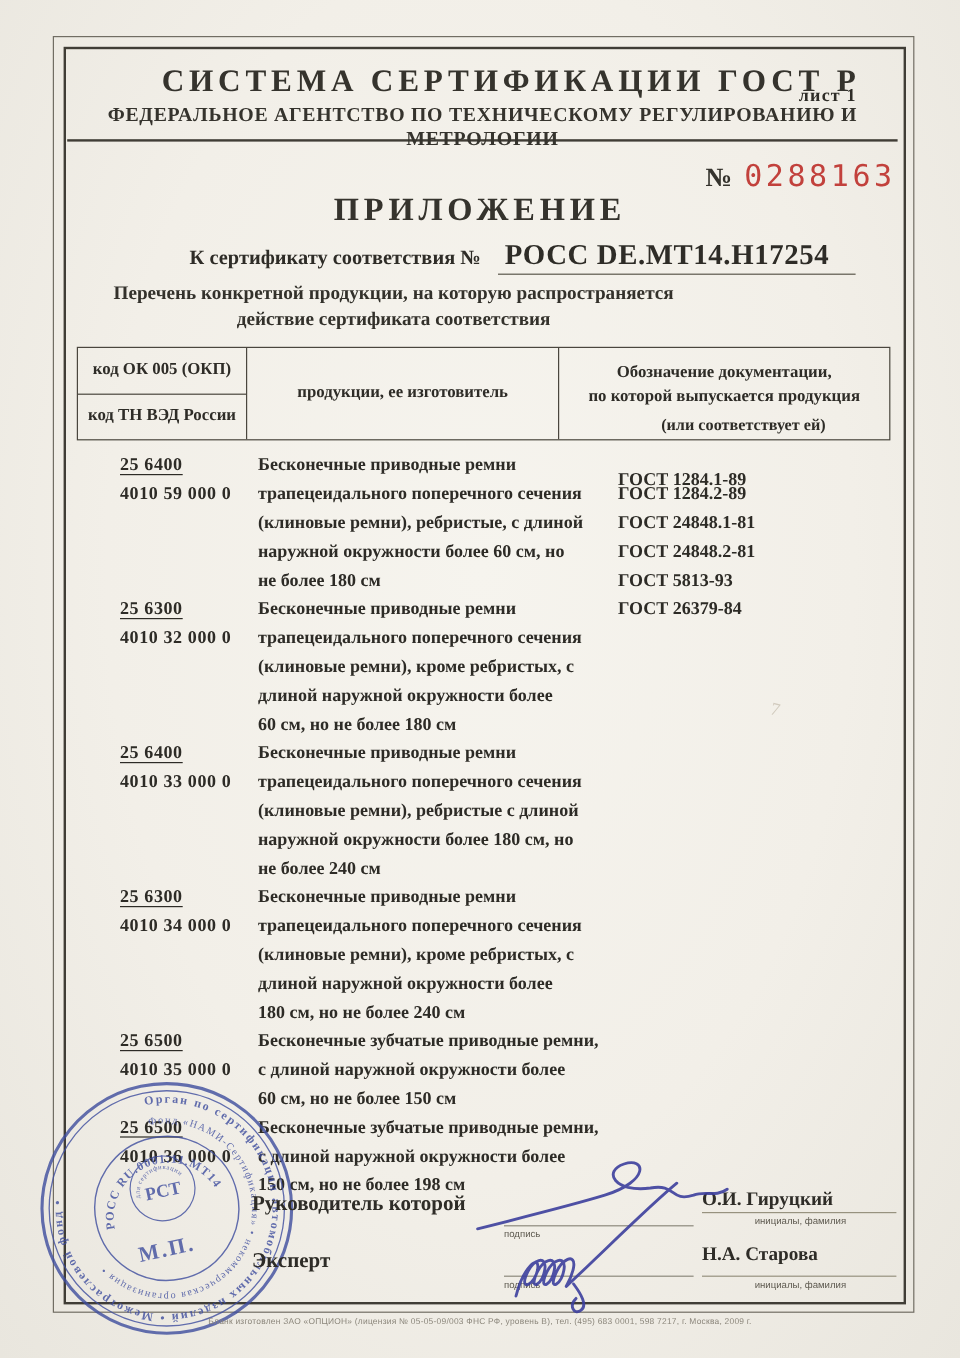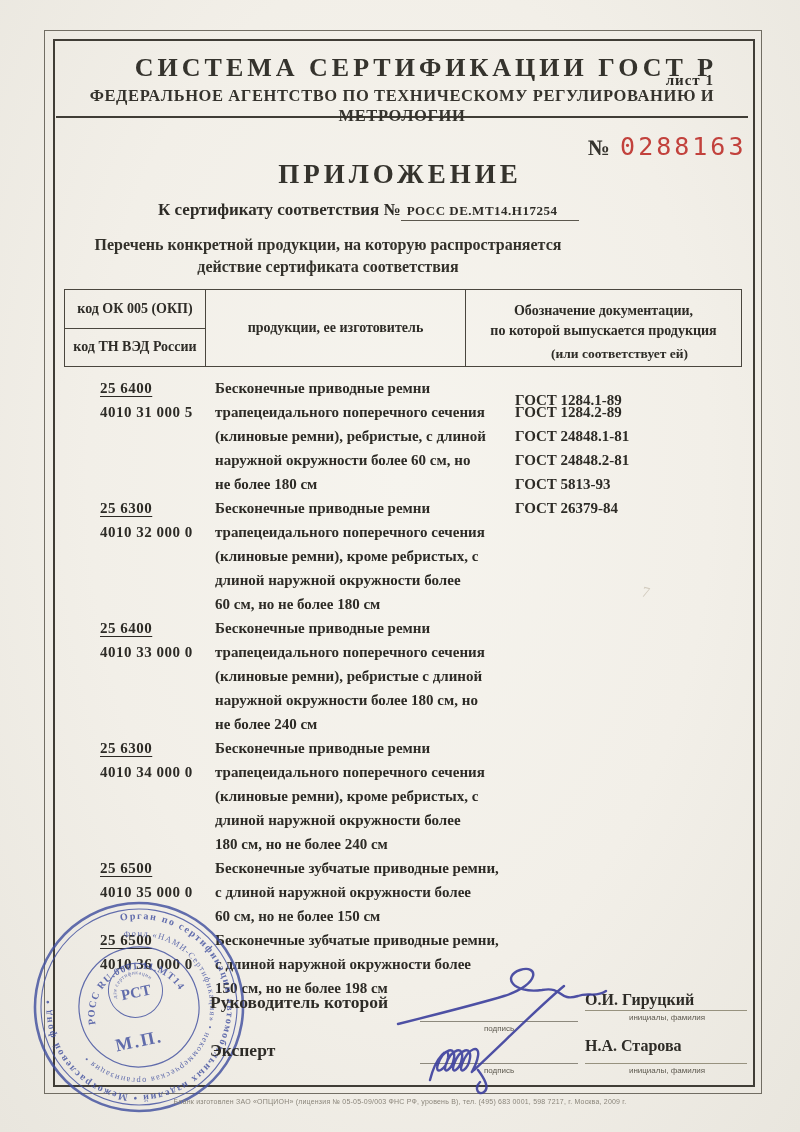--- a/index.html
+++ b/index.html
@@ -22,21 +22,21 @@
   .sheet{position:absolute;right:34px;top:30px;font-size:15px;font-weight:bold;letter-spacing:1px;}
   .agency{margin:0;padding-top:3px;font-size:16.5px;font-weight:bold;letter-spacing:0.6px;color:#35332d;}
   
   .blank-number{position:absolute;left:588px;top:132px;display:flex;align-items:baseline;}
   .blank-number .no{font-size:22px;font-weight:bold;margin-right:10px;color:#35332d;}
   .blank-number .digits{font-family:"DejaVu Sans Mono", monospace;font-size:25px;letter-spacing:3px;}
   
   .app-title{position:absolute;left:0;top:159px;width:800px;text-align:center;font-size:27px;font-weight:bold;letter-spacing:4px;color:#35332d;}
   .cert-line{position:absolute;left:158px;top:200px;display:flex;align-items:baseline;}
   .cert-label{font-size:17px;font-weight:bold;}
-  .cert-value{font-size:13px;font-weight:bold;padding:0 22px 1px 6px;border-bottom:1.5px solid #5b574d;letter-spacing:0.5px;}
+  .cert-value{font-size:24px;font-weight:bold;margin-left:14px;padding:0 22px 1px 6px;border-bottom:1.5px solid #5b574d;letter-spacing:0.5px;}
   .subtitle{position:absolute;left:0;width:656px;text-align:center;font-size:16px;font-weight:bold;color:#33312b;}
   .subtitle.l1{top:236px;}
   .subtitle.l2{top:258px;}
   
   .thead{position:absolute;left:64px;top:289px;width:676px;height:76px;border:1.2px solid #4a463e;display:grid;grid-template-columns:141px 260px 1fr;}
   .thead .c1{border-right:1.2px solid #4a463e;display:flex;flex-direction:column;}
   .thead .c1 > div{flex:1;display:flex;align-items:center;justify-content:center;font-size:14px;font-weight:bold;}
   .thead .c1 .top{border-bottom:1.2px solid #4a463e;}
   .thead .c2{border-right:1.2px solid #4a463e;display:flex;flex-direction:column;align-items:center;justify-content:center;font-size:14px;font-weight:bold;line-height:20px;text-align:center;}
   .thead .c3{position:relative;font-size:14px;font-weight:bold;text-align:center;line-height:20px;padding-top:11px;}
@@ -46,21 +46,21 @@
   .tcell{white-space:nowrap;font-size:15px;font-weight:bold;line-height:24px;color:#2d2b26;}
   .tcell.code{padding-left:36px;letter-spacing:0.5px;}
   .tcell.okp{text-decoration:underline;text-underline-offset:3px;}
   
   .sig-role{position:absolute;left:210px;font-size:17.5px;font-weight:bold;}
   .sig-role.r1{top:992px;}
   .sig-role.r2{top:1040px;}
   .sig-line{position:absolute;left:420px;width:158px;border-bottom:1.2px solid #8d897d;height:0;}
   .sig-line.s1{top:1021px;}
   .sig-line.s2{top:1063px;}
-  .sig-caption{position:absolute;left:420px;width:158px;text-align:center;font-size:8px;color:#5d594f;font-family:"Liberation Sans", sans-serif;}
+  .sig-caption{position:absolute;left:420px;width:158px;font-size:8px;color:#5d594f;font-family:"Liberation Sans", sans-serif;}
   .sig-caption.p1{top:1024px;}
   .sig-caption.p2{top:1066px;}
   .sig-name{position:absolute;left:585px;width:162px;font-size:16px;font-weight:bold;border-bottom:1px solid #97927f;padding-bottom:1px;}
   .sig-name.n1{top:991px;}
   .sig-name.n2{top:1037px;border-bottom:none;}
   .name-underline2{position:absolute;left:585px;top:1063px;width:162px;border-bottom:1px solid #97927f;height:0;}
   .name-caption{position:absolute;left:592px;width:150px;text-align:center;font-size:8px;color:#5d594f;font-family:"Liberation Sans", sans-serif;}
   .name-caption.c1{top:1013px;}
   .name-caption.c2{top:1066px;}
   
@@ -110,21 +110,21 @@
     <div class="c3">
       <span>Обозначение документации,</span><br>
       <span>по которой выпускается продукция</span>
       <div class="note">(или соответствует ей)</div>
     </div>
   </div>
 
   <div class="tbody">
       <div class="tcell code okp" style="grid-area: 1 / 1;">25 6400</div>
       <div class="tcell desc" style="grid-area: 1 / 2;">Бесконечные приводные ремни</div>
-      <div class="tcell code" style="grid-area: 2 / 1;">4010 31 000 5</div>
+      <div class="tcell code" style="grid-area: 2 / 1;">4010 59 000 0</div>
       <div class="tcell desc" style="grid-area: 2 / 2;">трапецеидального поперечного сечения</div>
       <div class="tcell desc" style="grid-area: 3 / 2;">(клиновые ремни), ребристые, с длиной</div>
       <div class="tcell desc" style="grid-area: 4 / 2;">наружной окружности более 60 см, но</div>
       <div class="tcell desc" style="grid-area: 5 / 2;">не более 180 см</div>
       <div class="tcell code okp" style="grid-area: 6 / 1;">25 6300</div>
       <div class="tcell desc" style="grid-area: 6 / 2;">Бесконечные приводные ремни</div>
       <div class="tcell code" style="grid-area: 7 / 1;">4010 32 000 0</div>
       <div class="tcell desc" style="grid-area: 7 / 2;">трапецеидального поперечного сечения</div>
       <div class="tcell desc" style="grid-area: 8 / 2;">(клиновые ремни), кроме ребристых, с</div>
       <div class="tcell desc" style="grid-area: 9 / 2;">длиной наружной окружности более</div>

